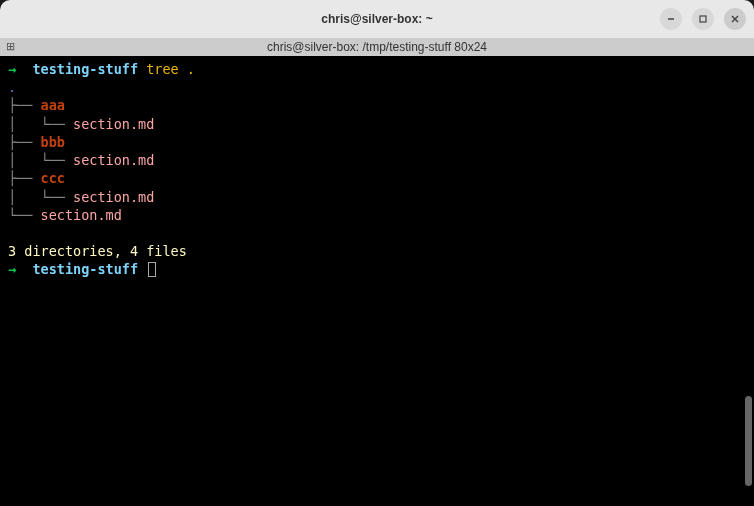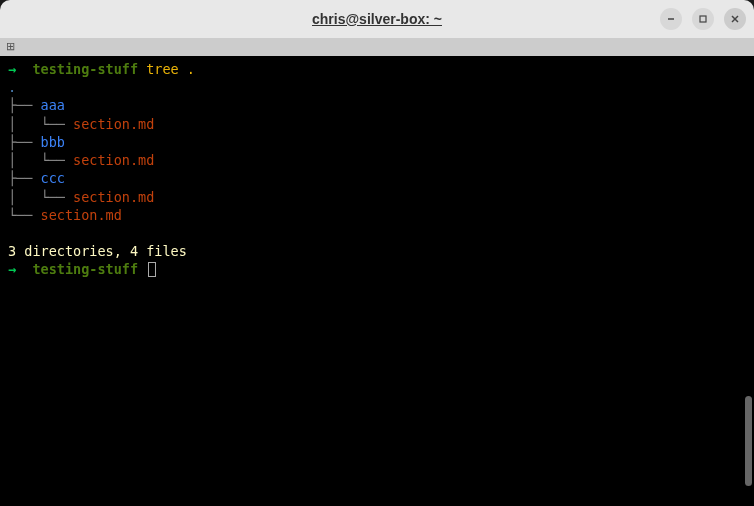--- a/index.html
+++ b/index.html
@@ -18,23 +18,22 @@
       background: #e8e8e8;
       height: 38px;
       display: flex;
       align-items: center;
       justify-content: center;
       position: relative;
       border-radius: 10px 10px 0 0;
     }
     .title {
       font-weight: bold;
-      font-size: 14px;
+      font-size: 12px;
       color: #333;
-      text-decoration: underline;
     }
     .window-controls {
       position: absolute;
       right: 8px;
       display: flex;
       gap: 10px;
     }
     .win-btn {
       width: 22px;
       height: 22px;
@@ -80,36 +79,36 @@
       padding: 4px 8px;
       height: calc(100% - 56px);
       position: relative;
       white-space: pre;
     }
     .arrow {
       color: #00c853;
       font-weight: bold;
     }
     .prompt-dir {
-      color: #4d7c0f;
+      color: #7dd3fc;
       font-weight: bold;
       margin-top: 12px;
     }
     .cmd {
       color: #eab308;
     }
     .dir {
-      color: #3b82f6;
-      font-weight: normal;
+      color: #c2410c;
+      font-weight: bold;
     }
     .tree-line {
       color: #888;
     }
     .file {
-      color: #c2410c;
+      color: #fca5a5;
     }
     .summary {
       color: #fef9c3;
     }
     .dot-root {
       color: #4a7fb5;
     }
     .cursor-block {
       display: inline-block;
       width: 8px;
@@ -148,20 +147,21 @@
       <svg viewBox="0 0 10 10">
           <line x1="2" y1="2" x2="8" y2="8" stroke="#444" stroke-width="1.5"></line>
           <line x1="8" y1="2" x2="2" y2="8" stroke="#444" stroke-width="1.5"></line>
         </svg>
     </div>
   </div>
 </div>
 
 <div class="subtitle-bar">
   <span class="tab-icon">⊞</span>
+  <span>chris@silver-box: /tmp/testing-stuff 80x24</span>
 </div>
 
 <div class="terminal"><span class="arrow">→</span>  <span class="prompt-dir">testing-stuff</span> <span class="cmd">tree .</span>
 <span class="dot-root">.</span>
 <span id="tree-body"><span class="tree-line">├── </span><span class="dir">aaa</span>
 <span class="tree-line">│   └── </span><span class="file">section.md</span>
 <span class="tree-line">├── </span><span class="dir">bbb</span>
 <span class="tree-line">│   └── </span><span class="file">section.md</span>
 <span class="tree-line">├── </span><span class="dir">ccc</span>
 <span class="tree-line">│   └── </span><span class="file">section.md</span>

